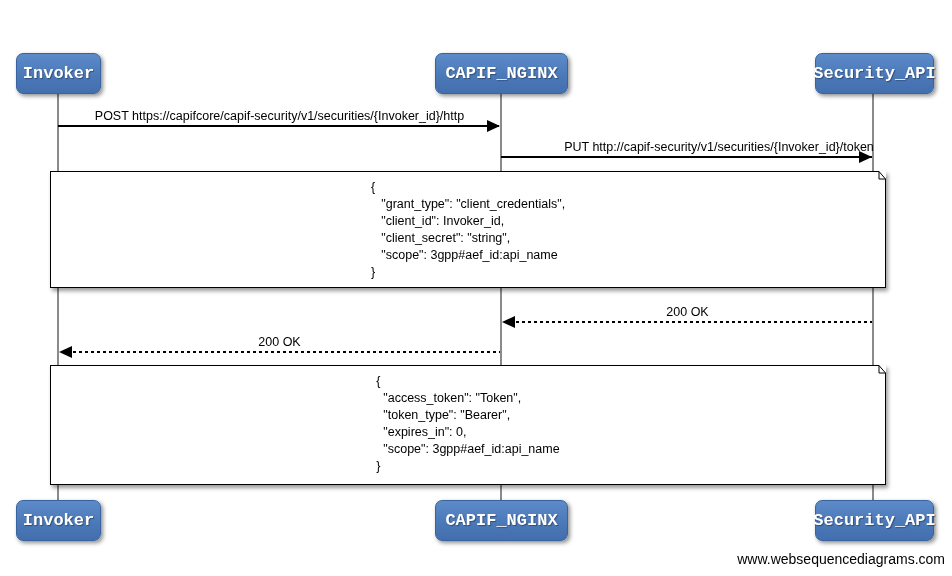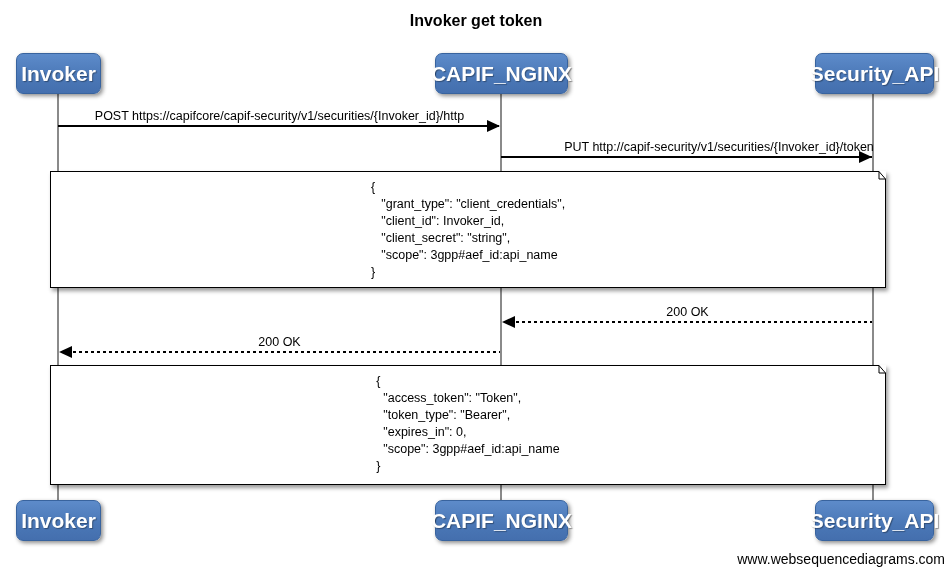--- a/index.html
+++ b/index.html
@@ -12,24 +12,25 @@
     text-align:center; font-size:16px; font-weight:bold;
   }
   .lifeline {
     position:absolute; top:94px; height:407px; width:2px; background:#8a8a8a; z-index:1;
   }
   .actor {
     position:absolute; height:41px; z-index:5;
     background:linear-gradient(180deg,#5d8bca 0%,#4a77b6 60%,#446fae 100%);
     border:1px solid #38639e; border-radius:7px;
     box-shadow:2px 2px 4px rgba(0,0,0,0.45);
-    color:#ffffff; font-weight:bold; font-size:21px;
+    color:#ffffff; font-weight:bold; font-size:17px;
     display:flex; align-items:center; justify-content:center;
     text-shadow:1px 1px 1px rgba(0,0,0,0.35);
     box-sizing:border-box;
+    font-family:Liberation Mono, monospace;
   }
   .msg-label {
     position:absolute; font-size:12.5px; text-align:center; z-index:3; white-space:nowrap;
   }
   .line-solid { position:absolute; height:2px; background:#000; z-index:3; }
   .line-dashed {
     position:absolute; height:2px; z-index:3;
     background:repeating-linear-gradient(90deg,#000 0 3px,transparent 3px 6px);
   }
   .arrow-right {
@@ -55,21 +56,20 @@
   .note-fold { position:absolute; top:-1px; right:-1px; z-index:3; }
   .footer {
     position:absolute; top:551px; right:7px; font-size:14px; z-index:5;
   }
 </style>
 </head>
 <body>
 
 <div class="diagram">
 
-  <div class="title">Invoker get token</div>
 
   <div class="lifeline" style="left:57px;"></div>
   <div class="lifeline" style="left:500px;"></div>
   <div class="lifeline" style="left:872px;"></div>
 
   <div class="actor" style="left:16px;  top:53px; width:85px;">
     <span>Invoker</span>
   </div>
   <div class="actor" style="left:435px; top:53px; width:133px;">
     <span>CAPIF_NGINX</span>

